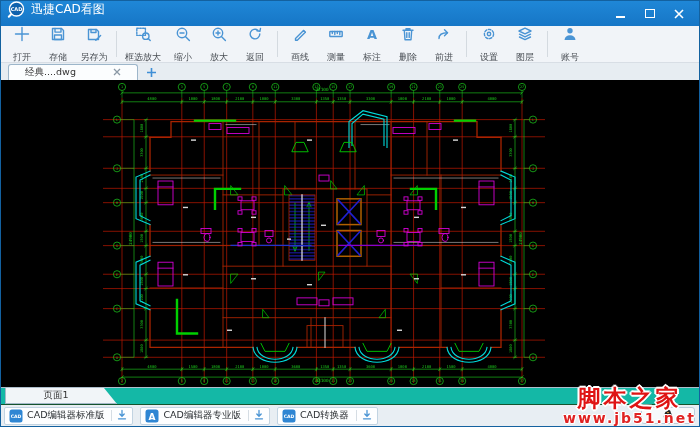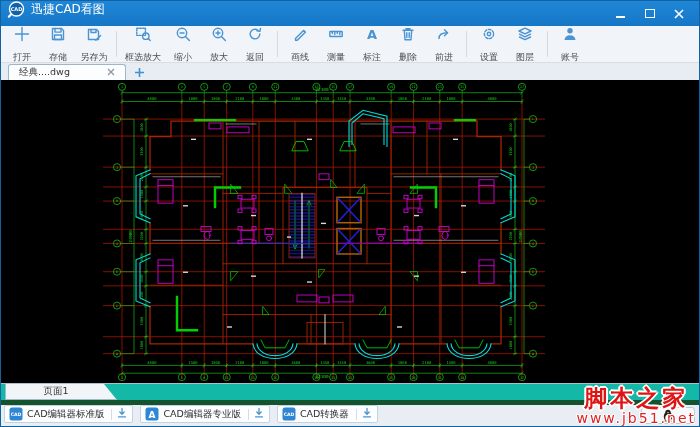--- a/index.html
+++ b/index.html
@@ -15,43 +15,43 @@
   .min-bar{width:9px;height:2px;background:#fff;margin-top:7px}
   .max-box{width:8px;height:7px;border:1.5px solid #fff}
   
   .toolbar{flex:0 0 36px;height:36px;background:#f1f4f8;border-bottom:1px solid #d8dee5;display:flex;align-items:center;padding:0 3px}
   .tool-btn{display:flex;flex-direction:column;align-items:center;justify-content:center;padding:1px 4px;min-width:28px;height:33px}
   .tool-btn .lbl{font-size:9px;color:#4a4f55;line-height:1;margin-top:7px;white-space:nowrap}
   .tool-sep{width:1px;height:26px;background:#d4dae0;margin:0 4px;flex:0 0 1px}
   
   .tabbar{flex:0 0 17px;height:17px;background:#e7edf2;display:flex;align-items:flex-end;padding-left:7px}
   .doc-tab{height:15px;width:96px;background:#fbfdfe;border:1px solid #9db6ca;border-bottom:none;border-radius:3px 3px 0 0;
-    display:flex;align-items:center;justify-content:space-between;padding:0 10px;font-size:9.5px;color:#333}
+    display:flex;align-items:center;justify-content:space-between;padding:0 16px;font-size:9.5px;color:#333}
   .new-tab{margin-left:8px;height:16px;display:flex;align-items:center}
   
   .canvas{flex:1 1 auto;background:#000;position:relative;min-height:0}
   .canvas svg{width:100%;height:100%;display:block}
   
   .pagebar{flex:0 0 16px;height:16px;background:#14b8a6;border-top:1px solid #aebecb;display:flex;align-items:stretch}
   .page-tab{margin-left:4px;width:100px;background:#f1f5f8;border:1px solid #a3b8c8;border-top:none;
     clip-path:polygon(0 0,calc(100% - 13px) 0,100% 100%,0 100%);
     display:flex;align-items:center;justify-content:center;font-size:9.5px;color:#333;padding-right:10px}
   
-  .statusbar{flex:0 0 21px;height:21px;background:#e8eef3;border-top:5px solid #14532d;display:flex;padding:0 3px;gap:7px;position:relative}
+  .statusbar{flex:0 0 21px;height:21px;background:#e8eef3;border-top:1px solid #14532d;display:flex;align-items:center;padding:0 3px;gap:7px;position:relative}
   .sb-item{background:#fdfeff;border:1px solid #c2d4e2;border-radius:2px;height:16px;display:flex;align-items:center;padding:0 4px;font-size:9.5px;color:#2b2f33}
   .sb-lbl{margin:0 7px 0 4px;white-space:nowrap}
   .sb-div{width:1px;height:11px;background:#d5dde4;margin-right:4px}
   .sb-badge{display:flex;align-items:center}
   .qq-btn{position:absolute;right:4px;top:2px;width:52px;height:15px;background:#f6f9fb;border:1px solid #bccddb;border-radius:3px;
     display:flex;align-items:center;justify-content:center}
   
   .watermark{position:absolute;right:3px;bottom:1px;text-align:center;pointer-events:none;z-index:40;line-height:1}
   .wm-main{font-family:Liberation Serif, serif;font-weight:700;font-size:23px;color:#df1414;letter-spacing:3px;
     text-shadow:-2px 0 #fff,2px 0 #fff,0 -2px #fff,0 2px #fff,-1px -1px #fff,1px 1px #fff,-1px 1px #fff,1px -1px #fff}
-  .wm-url{margin-top:1px;font-weight:400;font-size:14px;color:#e02222;letter-spacing:2px;
+  .wm-url{margin-top:1px;font-weight:700;font-size:14px;color:#e02222;letter-spacing:2px;
     text-shadow:-1px 0 #fff,1px 0 #fff,0 -1px #fff,0 1px #fff,1px 1px #fff,-1px -1px #fff}
 </style>
 </head>
 <body>
 
 <div class="window">
 
   <div class="titlebar">
     <span class="logo">
       <svg width="18" height="18" viewBox="0 0 18 18">

